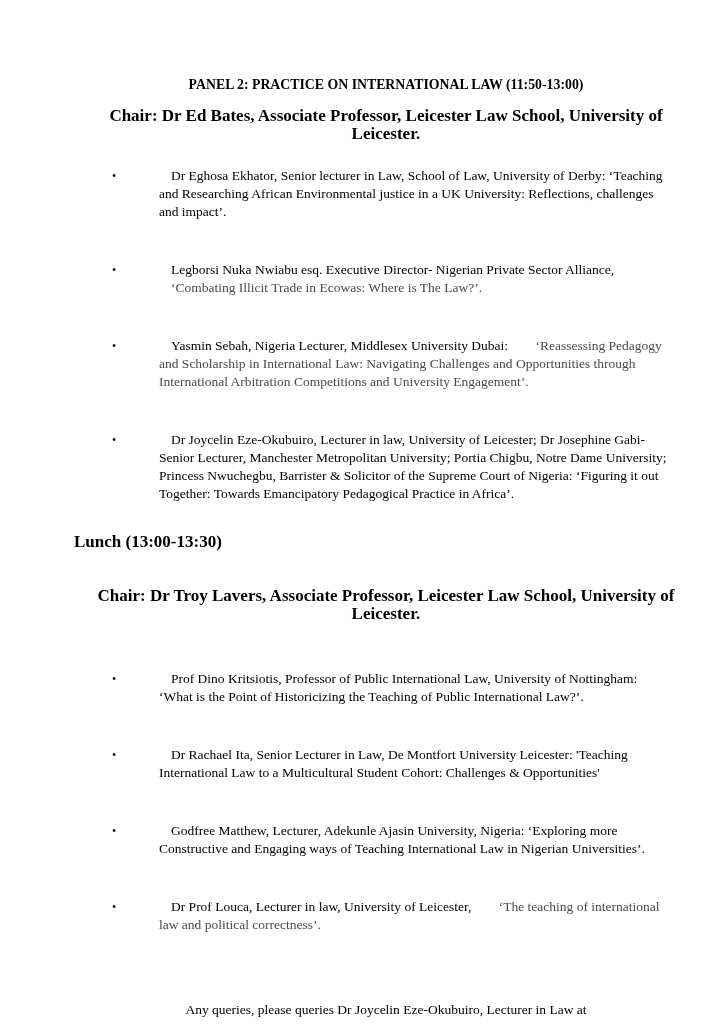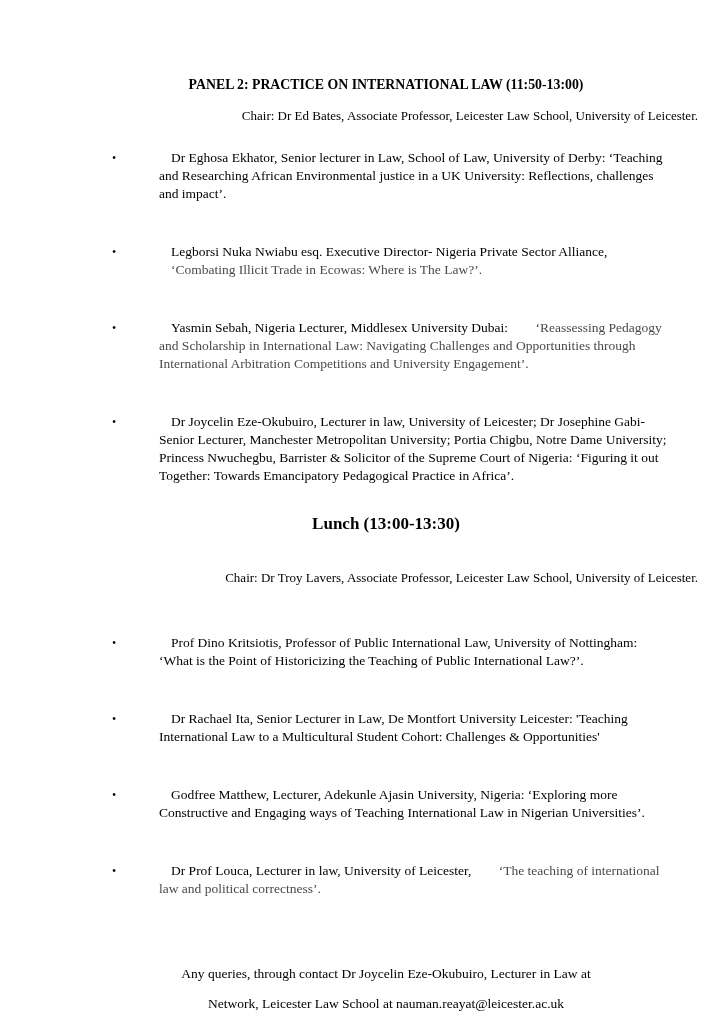--- a/index.html
+++ b/index.html
@@ -23,23 +23,23 @@
     overflow:hidden;
   }
   .heading{
     text-align:center;
     font-weight:bold;
     font-size:13.8px;
     line-height:18px;
     margin-bottom:13px;
   }
   .chair{
-    text-align:right;
-    font-weight:normal;
-    font-size:13px;
+    text-align:center;
+    font-weight:bold;
+    font-size:17px;
     line-height:18px;
     margin-bottom:11px;
   }
   .chair-gap-after{
     margin-bottom:35px;
   }
   .bullets{
     margin-left:26px;
   }
   .bullet-row{
@@ -54,21 +54,21 @@
     font-size:12px;
     line-height:18px;
   }
   .btext{
     flex:1;
   }
   .muted{
     color:var(--muted);
   }
   .lunch{
-    text-align:center;
+    text-align:left;
     font-weight:bold;
     font-size:17px;
     line-height:22px;
     margin-top:16px;
     margin-bottom:34px;
   }
   .footer{
     margin-top:55px;
     text-align:center;
     font-size:13.5px;
@@ -84,21 +84,21 @@
 
   <div class="chair">Chair: Dr Ed Bates, Associate Professor, Leicester Law School, University of Leicester.</div>
 
   <div class="bullets">
       <div class="bullet-row">
         <span class="marker">•</span>
         <span class="btext"><span>Dr Eghosa Ekhator, Senior lecturer in Law, School of Law, University of Derby: ‘Teaching and Researching African Environmental justice in a UK University: Reflections, challenges and impact’.</span></span>
       </div>
       <div class="bullet-row">
         <span class="marker">•</span>
-        <span class="btext"><span>Legborsi Nuka Nwiabu esq. Executive Director- Nigeria Private Sector Alliance, </span><span class="muted">‘Combating Illicit Trade in Ecowas: Where is The Law?’.</span></span>
+        <span class="btext"><span>Legborsi Nuka Nwiabu esq. Executive Director- Nigerian Private Sector Alliance, </span><span class="muted">‘Combating Illicit Trade in Ecowas: Where is The Law?’.</span></span>
       </div>
       <div class="bullet-row">
         <span class="marker">•</span>
         <span class="btext"><span>Yasmin Sebah, Nigeria Lecturer, Middlesex University Dubai: </span><span class="muted">‘Reassessing Pedagogy and Scholarship in International Law: Navigating Challenges and Opportunities through International Arbitration Competitions and University Engagement’.</span></span>
       </div>
       <div class="bullet-row">
         <span class="marker">•</span>
         <span class="btext"><span>Dr Joycelin Eze-Okubuiro, Lecturer in law, University of Leicester; Dr Josephine Gabi- Senior Lecturer, Manchester Metropolitan University; Portia Chigbu, Notre Dame University; Princess Nwuchegbu, Barrister &amp; Solicitor of the Supreme Court of Nigeria: ‘Figuring it out Together: Towards Emancipatory Pedagogical Practice in Africa’.</span></span>
       </div>
     </div>
@@ -121,17 +121,17 @@
         <span class="marker">•</span>
         <span class="btext"><span>Godfree Matthew, Lecturer, Adekunle Ajasin University, Nigeria: ‘Exploring more Constructive and Engaging ways of Teaching International Law in Nigerian Universities’.</span></span>
       </div>
       <div class="bullet-row">
         <span class="marker">•</span>
         <span class="btext"><span>Dr Prof Louca, Lecturer in law, University of Leicester, </span><span class="muted">‘The teaching of international law and political correctness’.</span></span>
       </div>
     </div>
 
   <div class="footer">
-      <div>Any queries, through contact Dr Joycelin Eze-Okubuiro, Lecturer in Law at</div>
+      <div>Any queries, please queries Dr Joycelin Eze-Okubuiro, Lecturer in Law at</div>
       <div>Network, Leicester Law School at nauman.reayat@leicester.ac.uk</div>
     </div>
 
 </div>
 
 </body></html>

